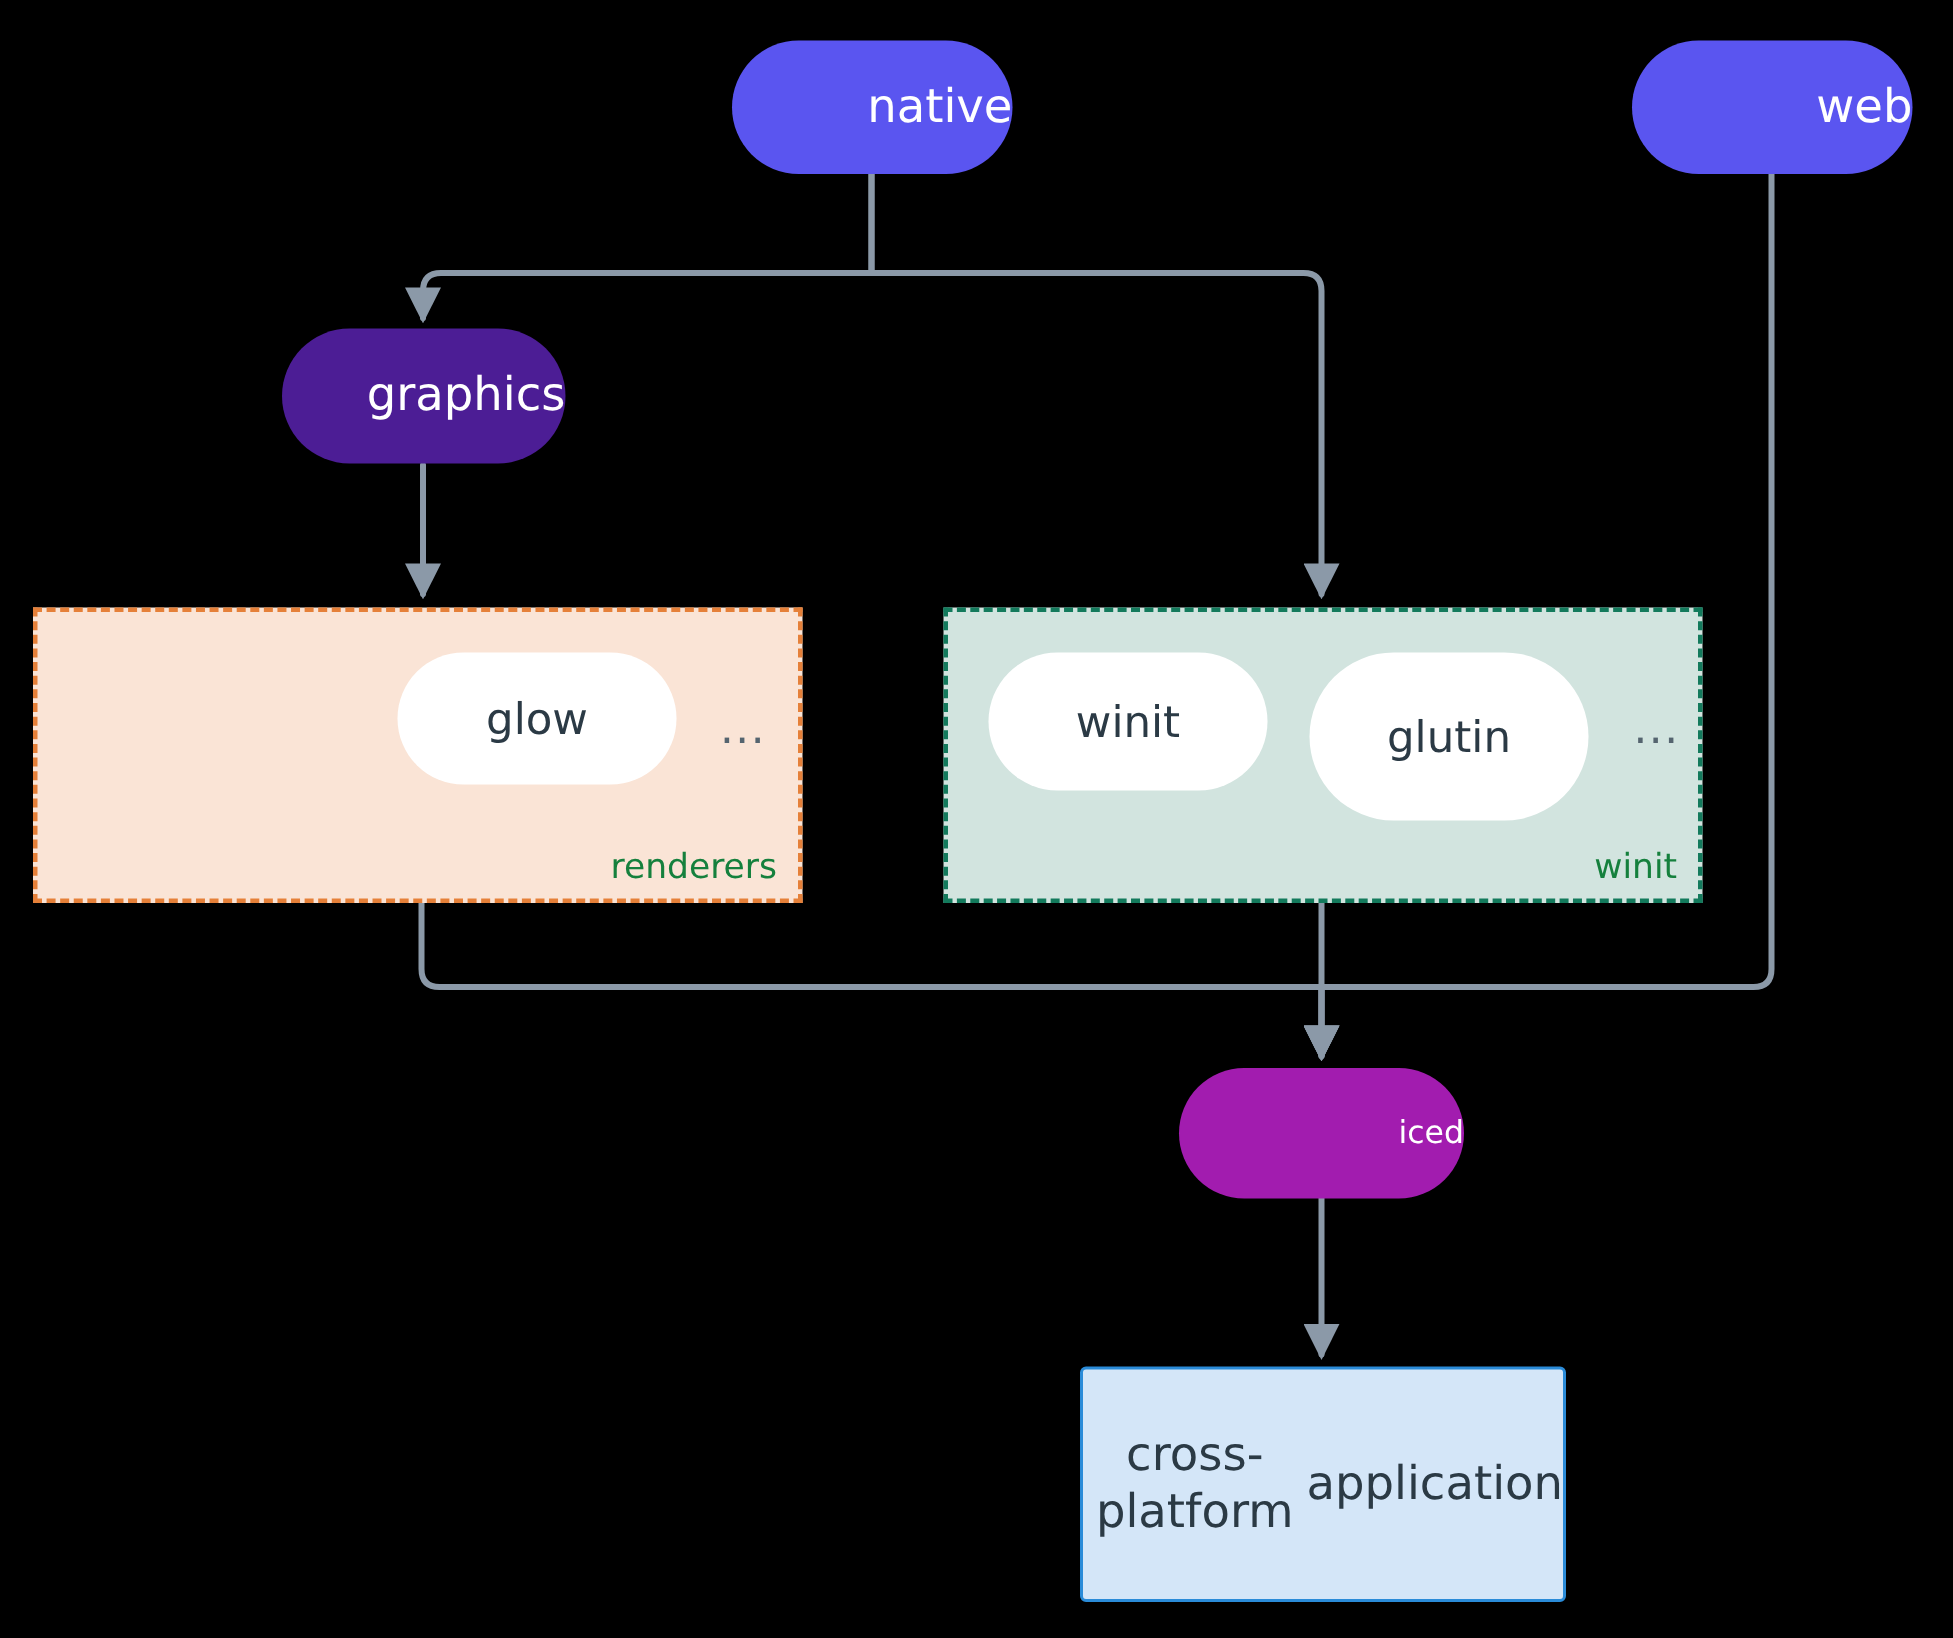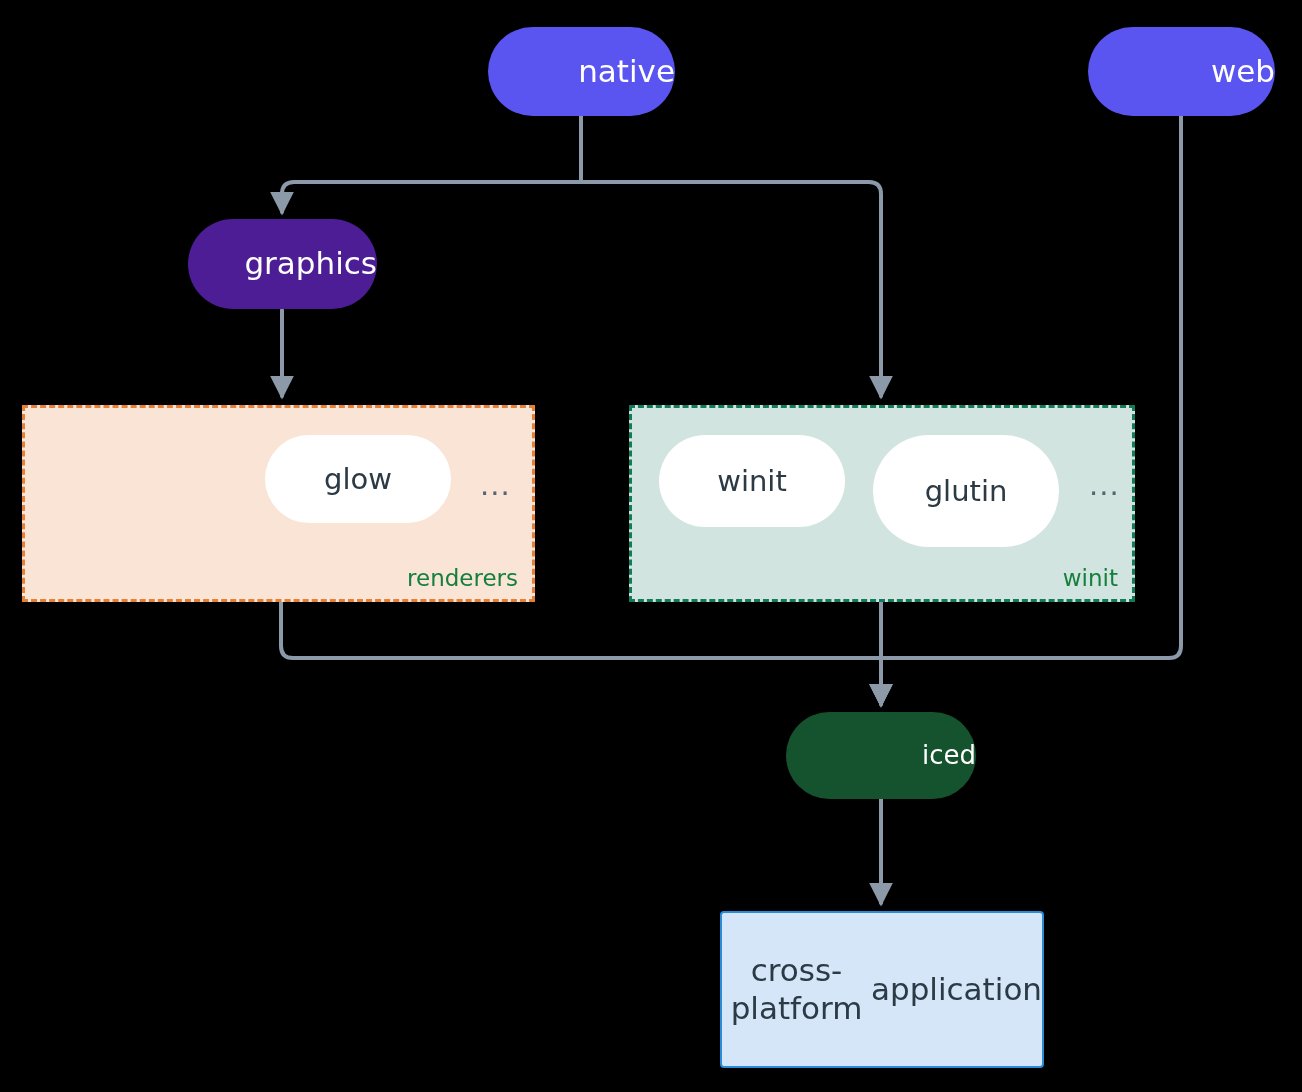--- a/index.html
+++ b/index.html
@@ -42,23 +42,23 @@
     background: #5a55f0;
     color: #ffffff;
     font-size: 31px;
   }
   .node-graphics {
     background: #4c1d95;
     color: #ffffff;
     font-size: 31px;
   }
   .node-iced {
-    background: #14532d;
+    background: #a21caf;
     color: #ffffff;
-    font-size: 26px;
+    font-size: 21px;
   }
   .node-app {
     background: #d4e6f8;
     color: #2b3a45;
     border: 2.5px solid #2a8bd8;
     border-radius: 4px;
     font-size: 31px;
     flex-direction: row;
   }
   .node-app .line { display: block; }

